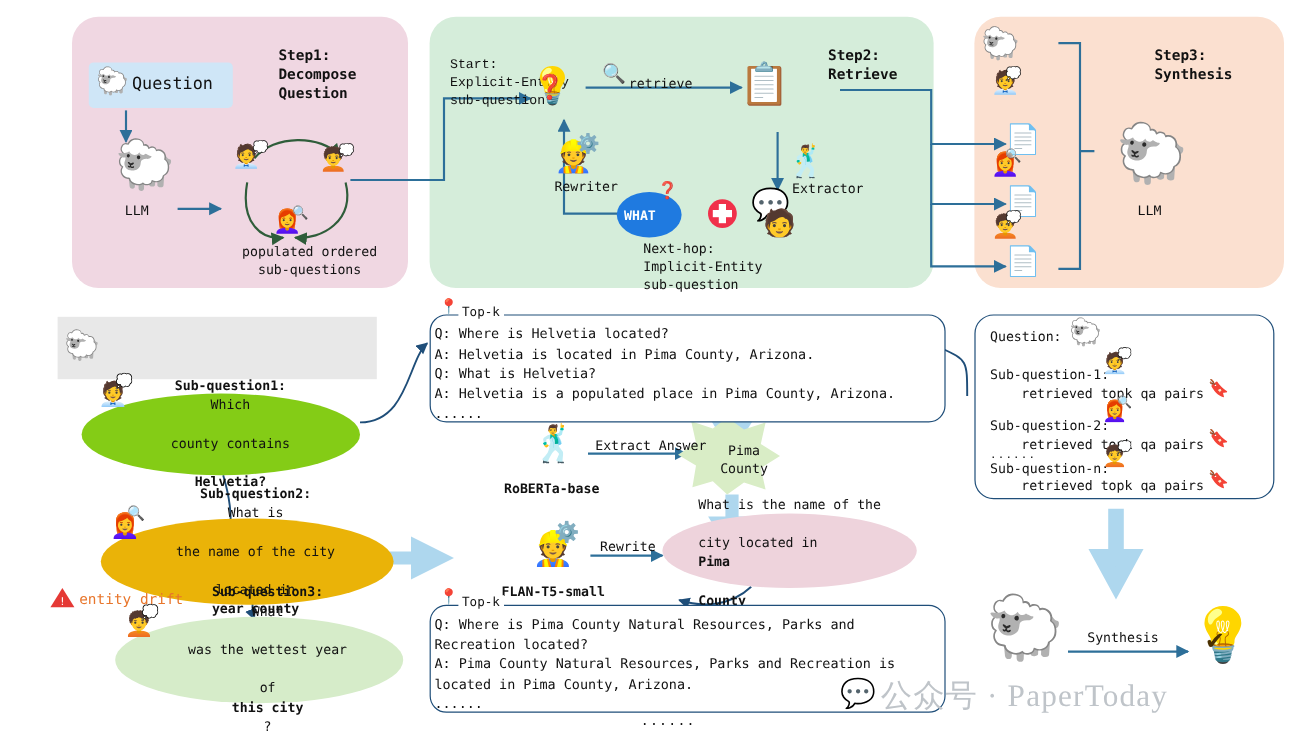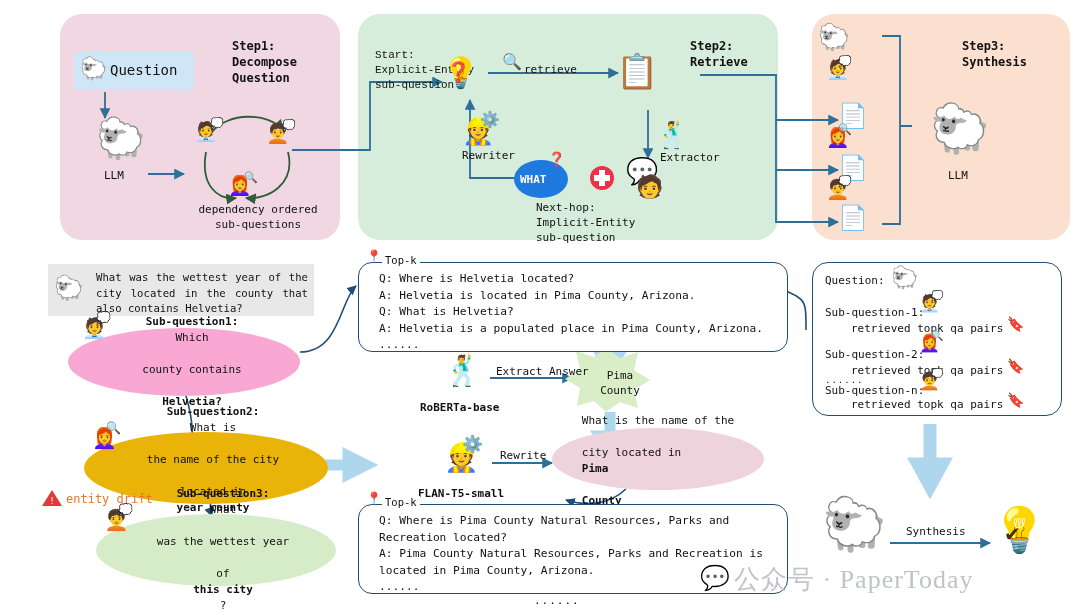--- a/index.html
+++ b/index.html
@@ -19,21 +19,21 @@
   .lbl{position:absolute;font-size:11px;color:#111;line-height:15px;}
   .lbl-b{font-weight:bold;}
   
   .ico{position:absolute;line-height:1;display:block;
        font-family:"DejaVu Sans","Liberation Sans",sans-serif;}
   
   #vec{position:absolute;left:0;top:0;width:1080px;height:614px;pointer-events:none;}
   
   .qabox{position:absolute;border:1.6px solid #1f4e79;border-radius:14px;
          background:#ffffff;}
-  .qabox .txt{position:absolute;left:20px;top:8px;right:6px;font-size:11.2px;
+  .qabox .txt{position:absolute;left:3px;top:8px;right:6px;font-size:11.2px;
       line-height:16.5px;color:#111;white-space:pre;}
   .topk-tag{position:absolute;font-size:10.5px;color:#111;background:#fff;
       padding:0 3px;}
   
   .ell{position:absolute;border-radius:50%;display:flex;align-items:center;
        justify-content:center;text-align:center;}
   .ell span{display:block;font-size:11px;line-height:16px;color:#111;}
   
   #main-question{position:absolute;left:48px;top:264px;width:266px;height:52px;
       background:#e8e8e8;}
@@ -136,21 +136,21 @@
 <div class="ico" style="left:96px;top:118px;font-size:40px;">🐑</div>
 <div class="lbl mono" style="left:104px;top:168px;font-size:11px;">LLM</div>
 
 <div class="ico" style="left:194px;top:122px;font-size:19px;">🧑‍💼</div>
 <div class="ico" style="left:266px;top:124px;font-size:19px;">🧑‍🦱</div>
 <div class="ico" style="left:228px;top:176px;font-size:19px;">👩‍🦰</div>
 <div class="ico" style="left:210px;top:118px;font-size:11px;">💭</div>
 <div class="ico" style="left:282px;top:120px;font-size:11px;">💭</div>
 <div class="ico" style="left:244px;top:172px;font-size:11px;">🔍</div>
 
-<div class="lbl mono" style="left:178px;top:202px;width:160px;white-space:pre;text-align:center;">dependency ordered
+<div class="lbl mono" style="left:178px;top:202px;width:160px;white-space:pre;text-align:center;">populated ordered
 sub-questions</div>
 
 <div class="lbl mono" style="left:375px;top:48px;width:110px;white-space:pre;font-family:Liberation Mono, monospace;">Start:
 Explicit-Entity
 sub-question</div>
 <div class="ico" style="left:442px;top:58px;font-size:30px;">💡</div>
 <div class="ico" style="left:446px;top:62px;font-size:20px;color:#f0a500;font-weight:bold;">❓</div>
 
 <div class="ico" style="left:502px;top:54px;font-size:16px;">🔍</div>
 <div class="lbl mono" style="left:524px;top:62px;">retrieve</div>
@@ -189,24 +189,23 @@
 
 <div class="ico" style="left:826px;top:180px;font-size:19px;">🧑‍🦱</div>
 <div class="ico" style="left:838px;top:176px;font-size:11px;">💭</div>
 <div class="ico" style="left:838px;top:206px;font-size:24px;">📄</div>
 
 <div class="ico" style="left:930px;top:104px;font-size:48px;">🐑</div>
 <div class="lbl mono" style="left:948px;top:168px;font-size:11px;">LLM</div>
 
 <div id="main-question">
   <div class="ico" style="left:6px;top:12px;font-size:24px;">🐑</div>
-  <div class="txt mono">What was the wettest year of the city located in the county that also contains Helvetia?</div>
-</div>
-
-<div class="ell" style="left:68px;top:328px;width:232px;height:68px;background:#f9a8d4;">
+</div>
+
+<div class="ell" style="left:68px;top:328px;width:232px;height:68px;background:#84cc16;">
   <span class="mono" style="padding-left:16px;">
     <b>Sub-question1:</b><span> Which</span><br>
     <span>county contains</span><br>
     <span class="hl-green">Helvetia?</span>
   </span>
 </div>
 <div class="ico" style="left:82px;top:318px;font-size:20px;">🧑‍💼</div>
 <div class="ico" style="left:96px;top:312px;font-size:12px;">💭</div>
 
 <div class="ell" style="left:84px;top:432px;width:244px;height:72px;background:#eab308;">

